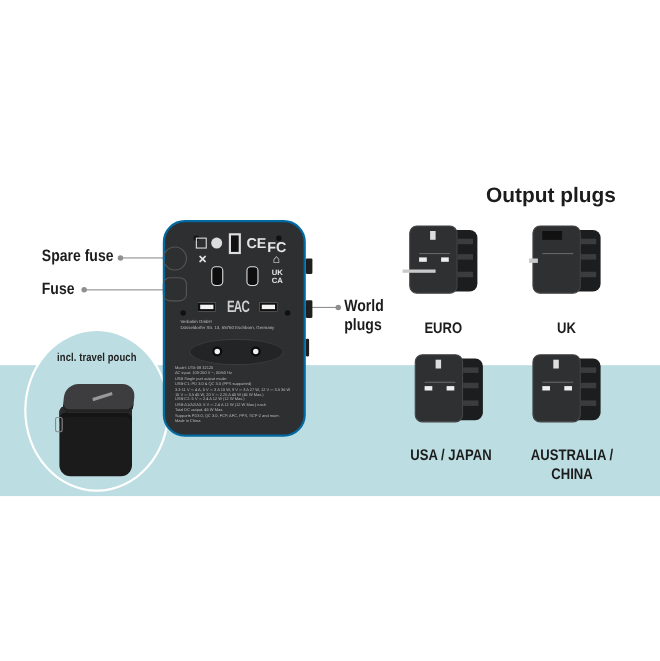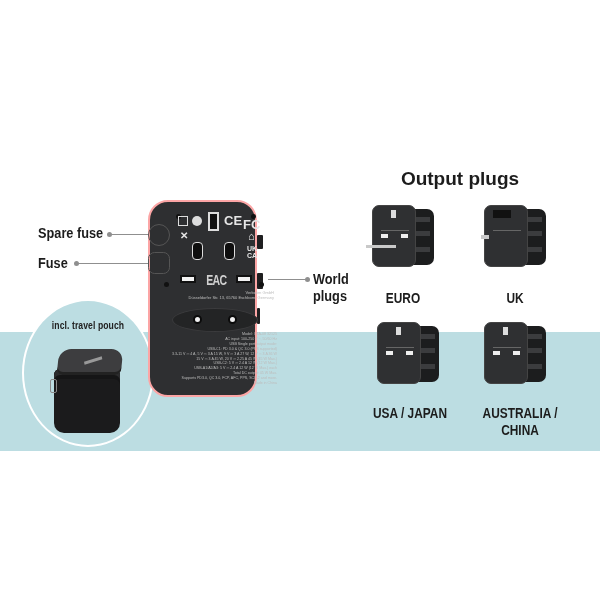--- a/index.html
+++ b/index.html
@@ -15,36 +15,36 @@
        transform:skewX(-6deg);box-shadow:inset 0 -3px 0 #222;}
   .pouch .lid .logo{position:absolute;left:26px;top:10px;width:18px;height:3px;background:#999;transform:rotate(-18deg);}
   .pouch .body{position:absolute;left:0;top:20px;width:66px;height:64px;background:#1b1b1c;border-radius:6px 6px 10px 10px;
        box-shadow:inset 0 6px 0 #2b2b2d, inset 0 10px 0 #151516;}
   .pouch .zip{position:absolute;left:-4px;top:30px;width:5px;height:12px;border:1px solid #8a8a8a;border-radius:2px;}
 
   .callout{position:absolute;font-weight:bold;color:#1c1c1c;font-size:15px;transform-origin:left center;transform:scaleX(0.85);white-space:nowrap;}
   .leader{position:absolute;height:1px;background:#8f8f8f;}
   .dot{position:absolute;width:5px;height:5px;border-radius:50%;background:#8f8f8f;}
 
-  .device{position:absolute;left:148px;top:200px;width:109px;height:197px;background:#2e2f31;border-radius:20px;
-       border:2px solid #fca5a5;box-sizing:border-box;text-align:right;}
+  .device{position:absolute;left:148px;top:200px;width:130px;height:197px;background:#2e2f31;border-radius:20px;
+       border:2px solid #0369a1;box-sizing:border-box;}
   .device .sidebtn{position:absolute;right:-8px;width:6px;background:#1f1f20;border-radius:1px;}
   .screw{position:absolute;width:5px;height:5px;border-radius:50%;background:#111;}
   .usbc{position:absolute;left:58px;top:10px;width:11px;height:19px;border:2px solid #ddd;box-sizing:border-box;background:#111;}
   .cert{position:absolute;color:#e6e6e6;font-weight:bold;}
   .fuse-slot{position:absolute;width:20px;height:20px;border-radius:50%;border:1px solid #555;}
   .pin{position:absolute;width:9px;height:16px;background:#0e0e0e;border:1.5px solid #ddd;border-radius:4px;}
   .usba{position:absolute;width:16px;height:8px;background:#f2f2f2;border:2px solid #111;box-sizing:border-box;}
   .eac{position:absolute;left:52px;top:69px;color:#d0d0d0;font-size:15px;font-weight:bold;transform:scaleX(0.7);letter-spacing:-1px;}
   .addr{position:absolute;left:14px;top:88px;font-size:4px;color:#bfbfbf;line-height:5px;width:110px;}
   .euroshell{position:absolute;left:22px;top:106px;width:84px;height:22px;background:#232425;border:1px solid #3b3b3d;border-radius:50% / 50%;}
   .eurohole{position:absolute;top:6px;width:9px;height:9px;border-radius:50%;background:#f1f1f1;border:2px solid #0b0b0b;box-sizing:border-box;}
   .spec{position:absolute;left:9px;top:130px;font-size:3.6px;color:#bdbdbd;line-height:4.9px;width:118px;white-space:nowrap;overflow:hidden;}
 
-  .op-title{position:absolute;left:0;top:168px;width:100%;text-align:center;font-weight:bold;font-size:19px;color:#1c1c1c;}
+  .op-title{position:absolute;left:0;top:168px;width:100%;text-align:right;font-weight:bold;font-size:19px;color:#1c1c1c;}
   .unit{position:absolute;width:60px;height:62px;}
   .unit .front{position:absolute;left:0;top:0;width:44px;height:62px;background:#2f3032;border-radius:7px;border:1px solid #444;box-sizing:border-box;}
   .unit .side{position:absolute;left:40px;top:4px;width:22px;height:56px;background:#1c1d1e;border-radius:0 7px 7px 0;}
   .unit .side i{position:absolute;left:4px;width:14px;height:5px;background:#3b3c3e;}
   .unit .front .tp{position:absolute;left:18px;top:4px;width:5px;height:8px;background:#ddd;}
   .unit .front .la{position:absolute;top:28px;width:7px;height:4px;background:#eee;}
   .unit .front .pr{position:absolute;left:8px;top:14px;width:28px;height:10px;border-bottom:1px solid #666;}
   .unit .prong{position:absolute;background:#c9c9c9;}
   .plabel{position:absolute;font-weight:bold;font-size:14px;color:#1c1c1c;text-align:center;transform:scaleX(0.85);line-height:17px;}
 </style>

